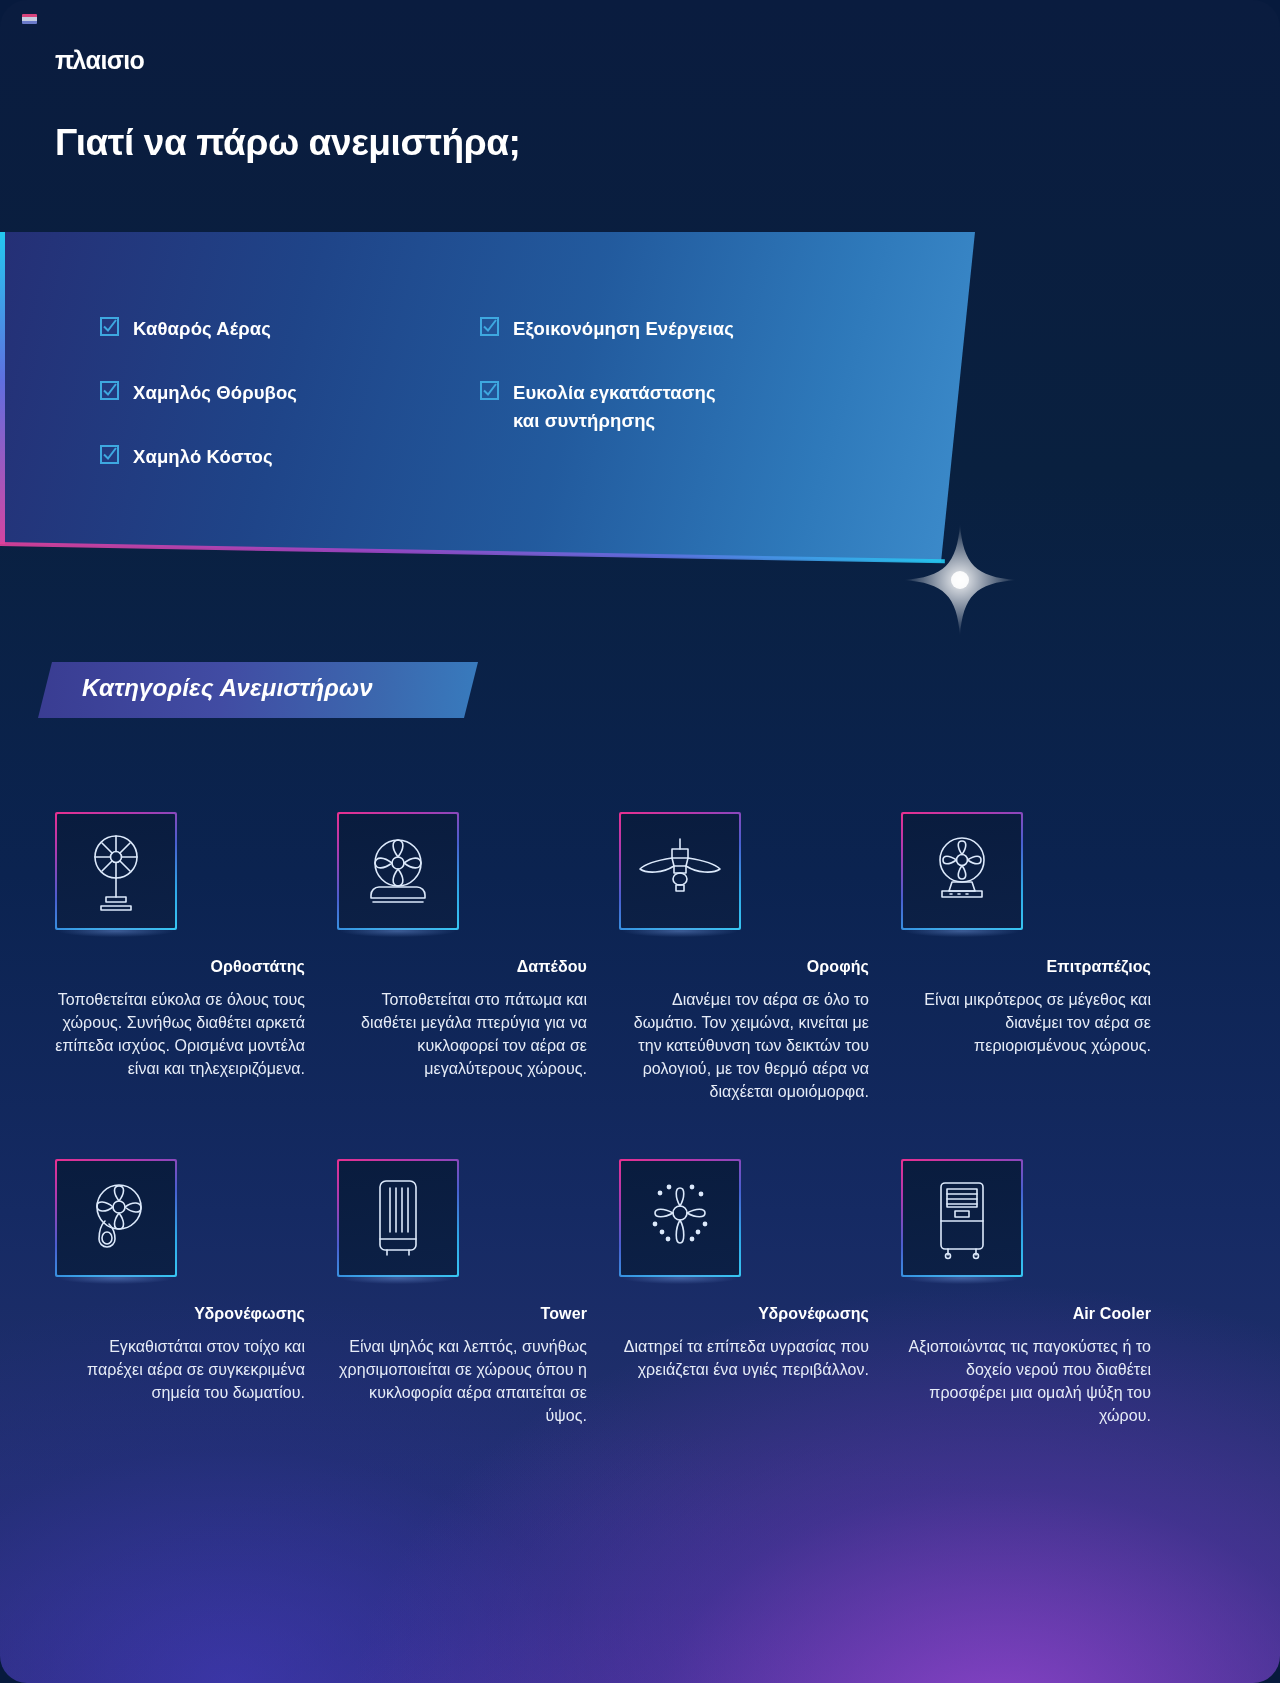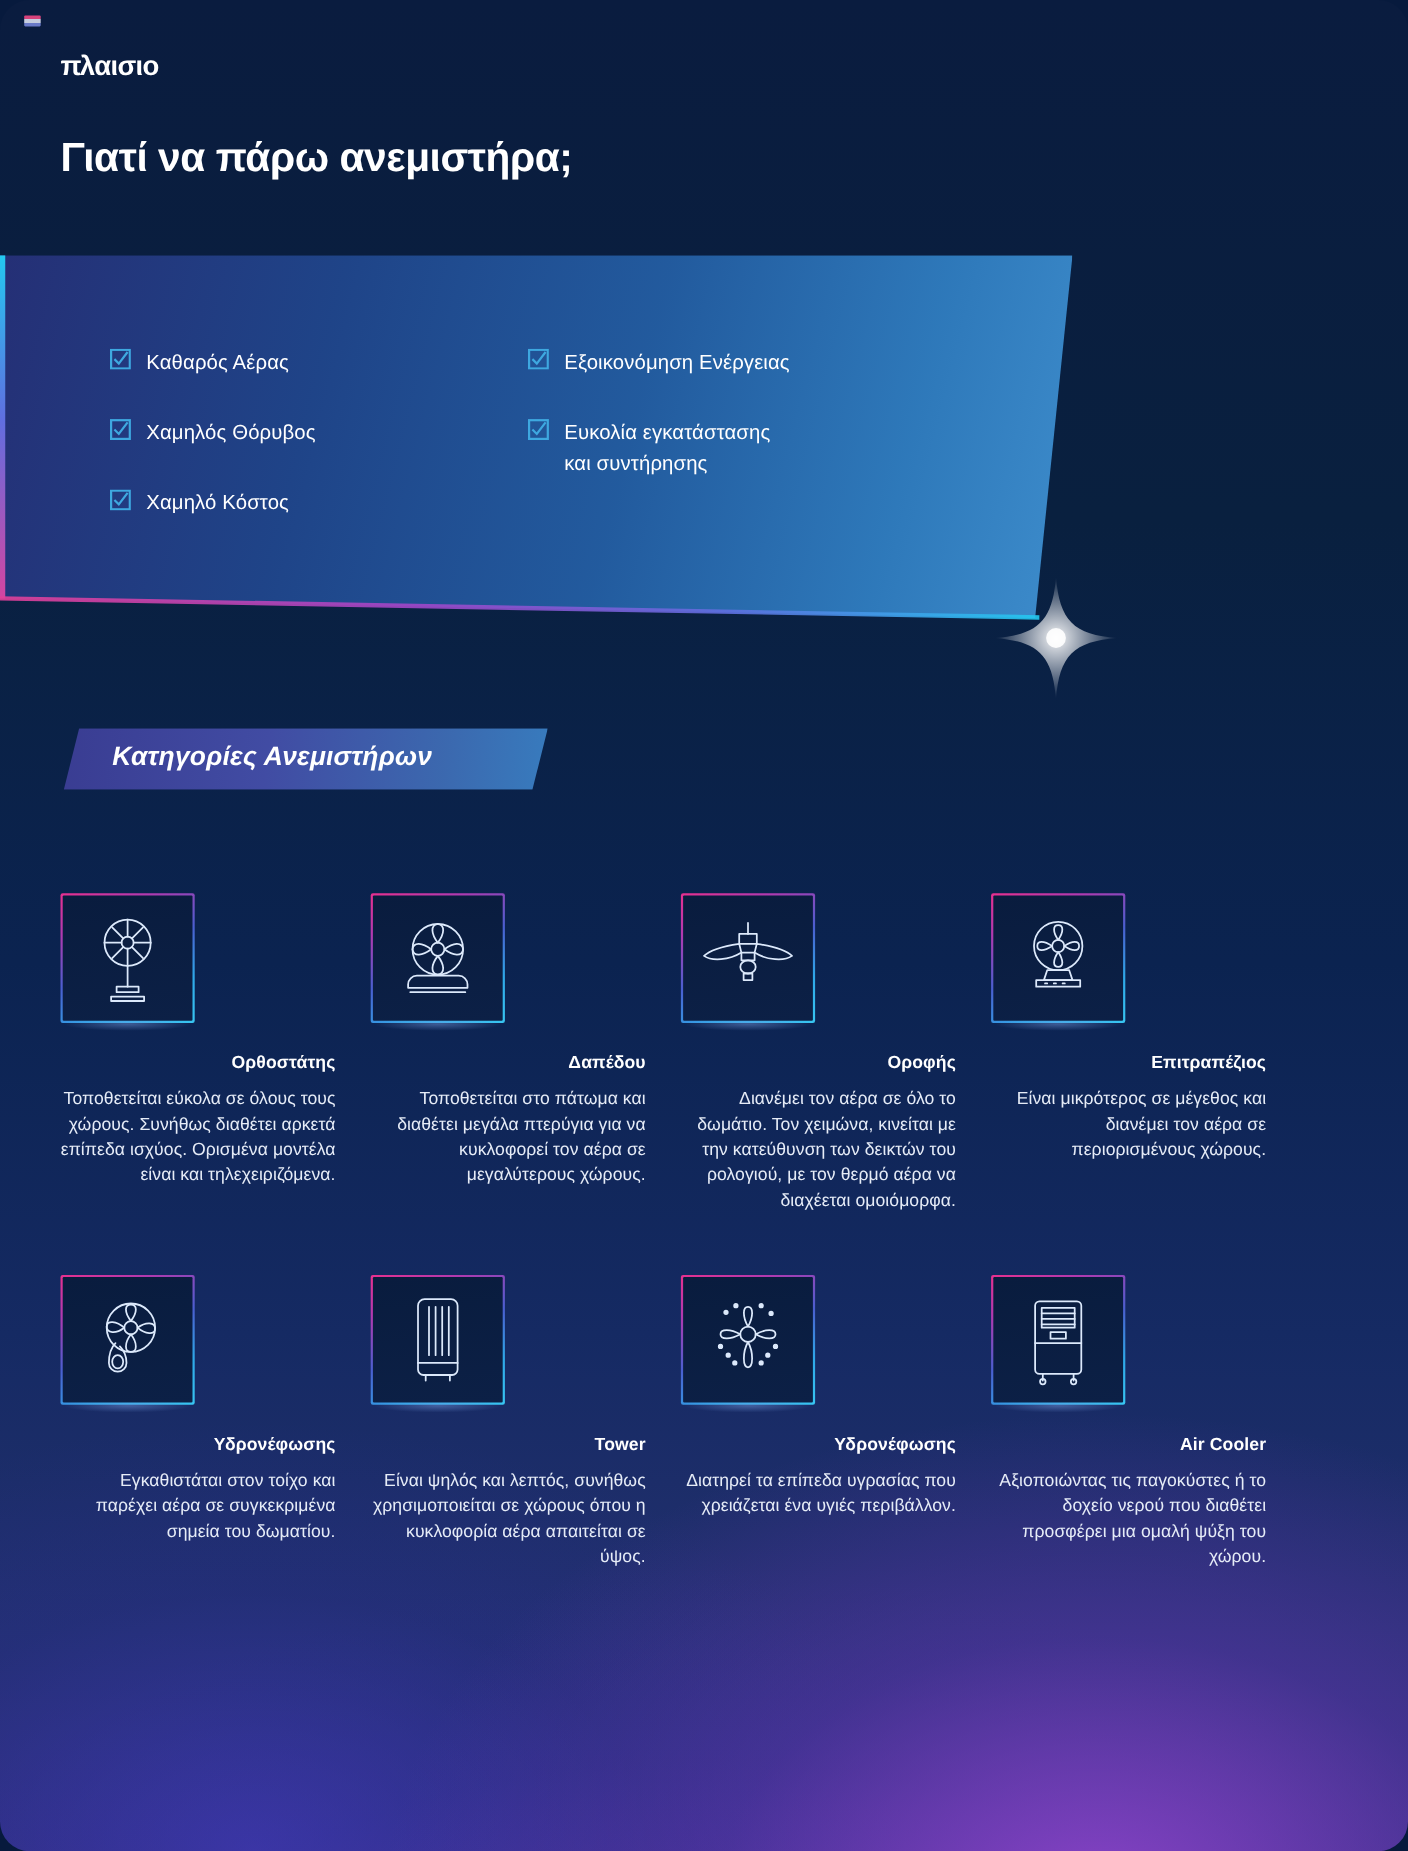--- a/index.html
+++ b/index.html
@@ -90,38 +90,38 @@
   .col-b { left: 480px; top: 315px; gap: 36px; }
   .check-item { display: flex; align-items: flex-start; gap: 14px; }
   .check-box {
     flex: 0 0 auto;
     width: 19px; height: 19px;
     margin-top: 2px;
   }
   .check-label {
     color: #ffffff;
     font-size: 18.5px;
-    font-weight: 400;
+    font-weight: 700;
     line-height: 28px;
     letter-spacing: 0.1px;
     white-space: pre-line;
   }
 
   
   .sparkle {
     position: absolute;
     left: 900px; top: 520px;
     width: 120px; height: 120px;
     pointer-events: none;
   }
 
   
   .banner-wrap {
     position: absolute;
-    left: 58px; top: 662px;
+    left: 38px; top: 662px;
     width: 440px; height: 56px;
   }
   .banner {
     position: absolute;
     inset: 0;
     background: linear-gradient(96deg, rgba(60,62,150,0.95) 0%, rgba(68,78,168,0.95) 42%, rgba(62,108,180,0.95) 78%, rgba(58,128,196,0.95) 100%);
     clip-path: polygon(14px 0, 440px 0, 426px 56px, 0 56px);
   }
   .banner-text {
     position: absolute;

